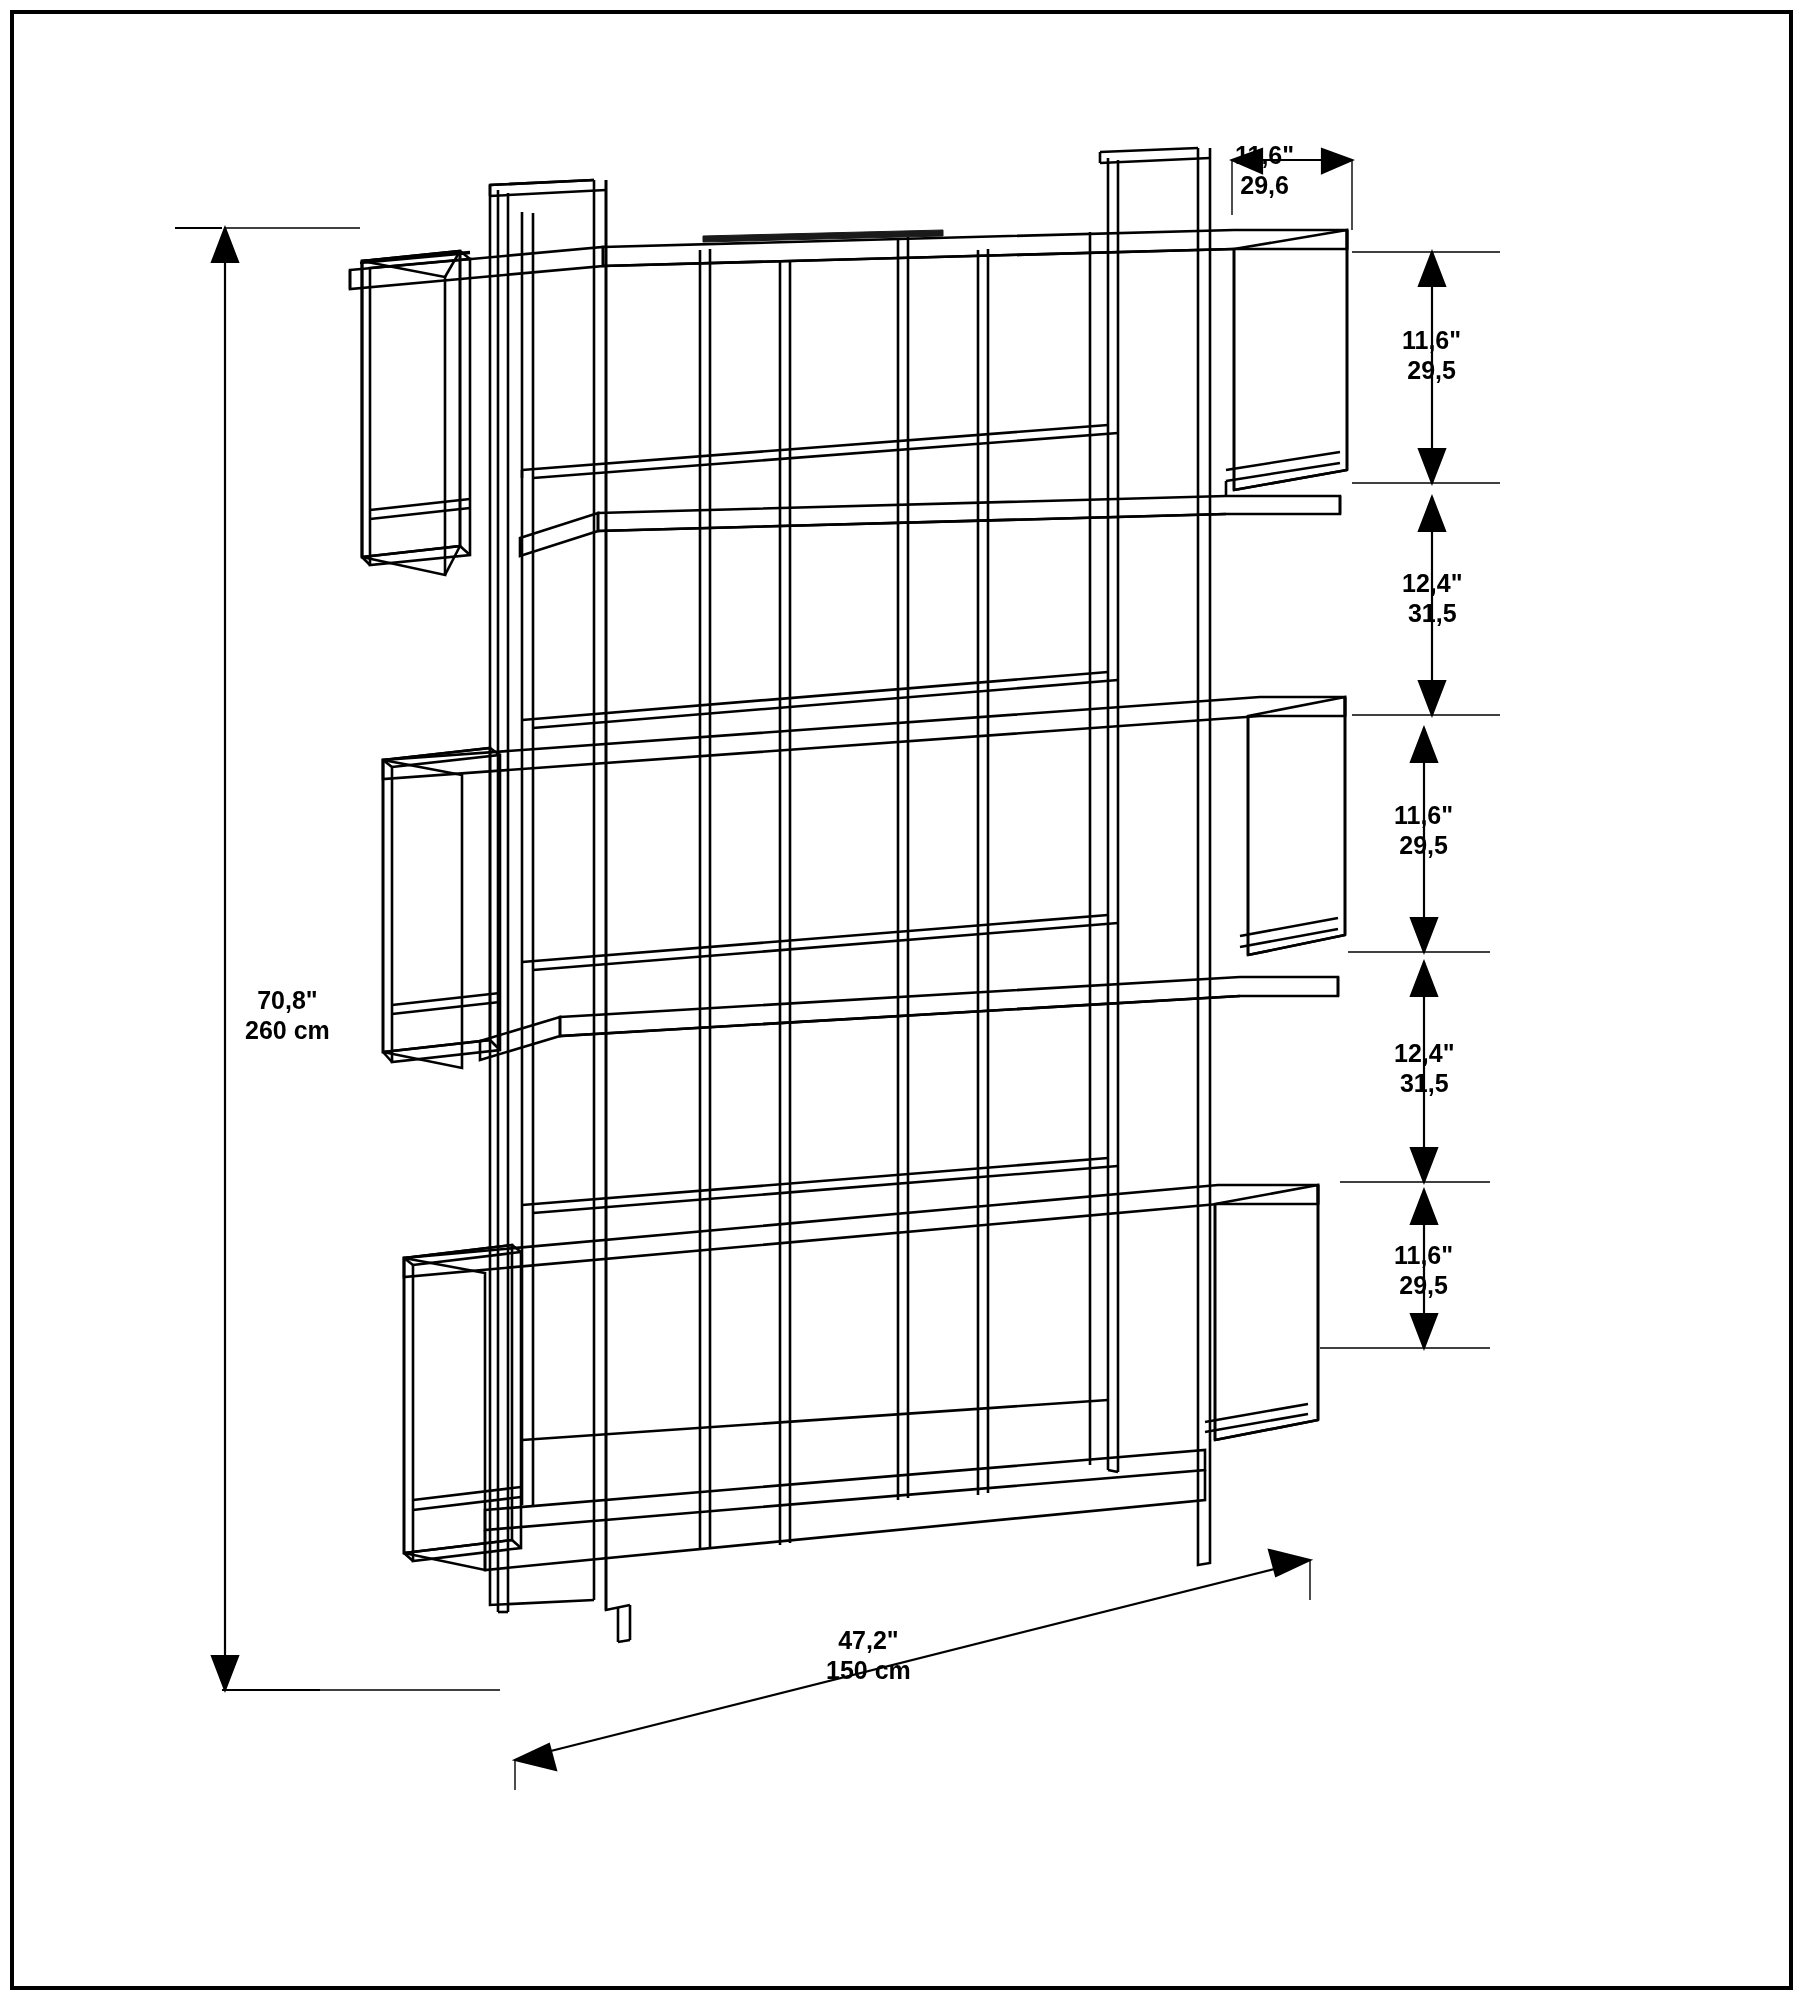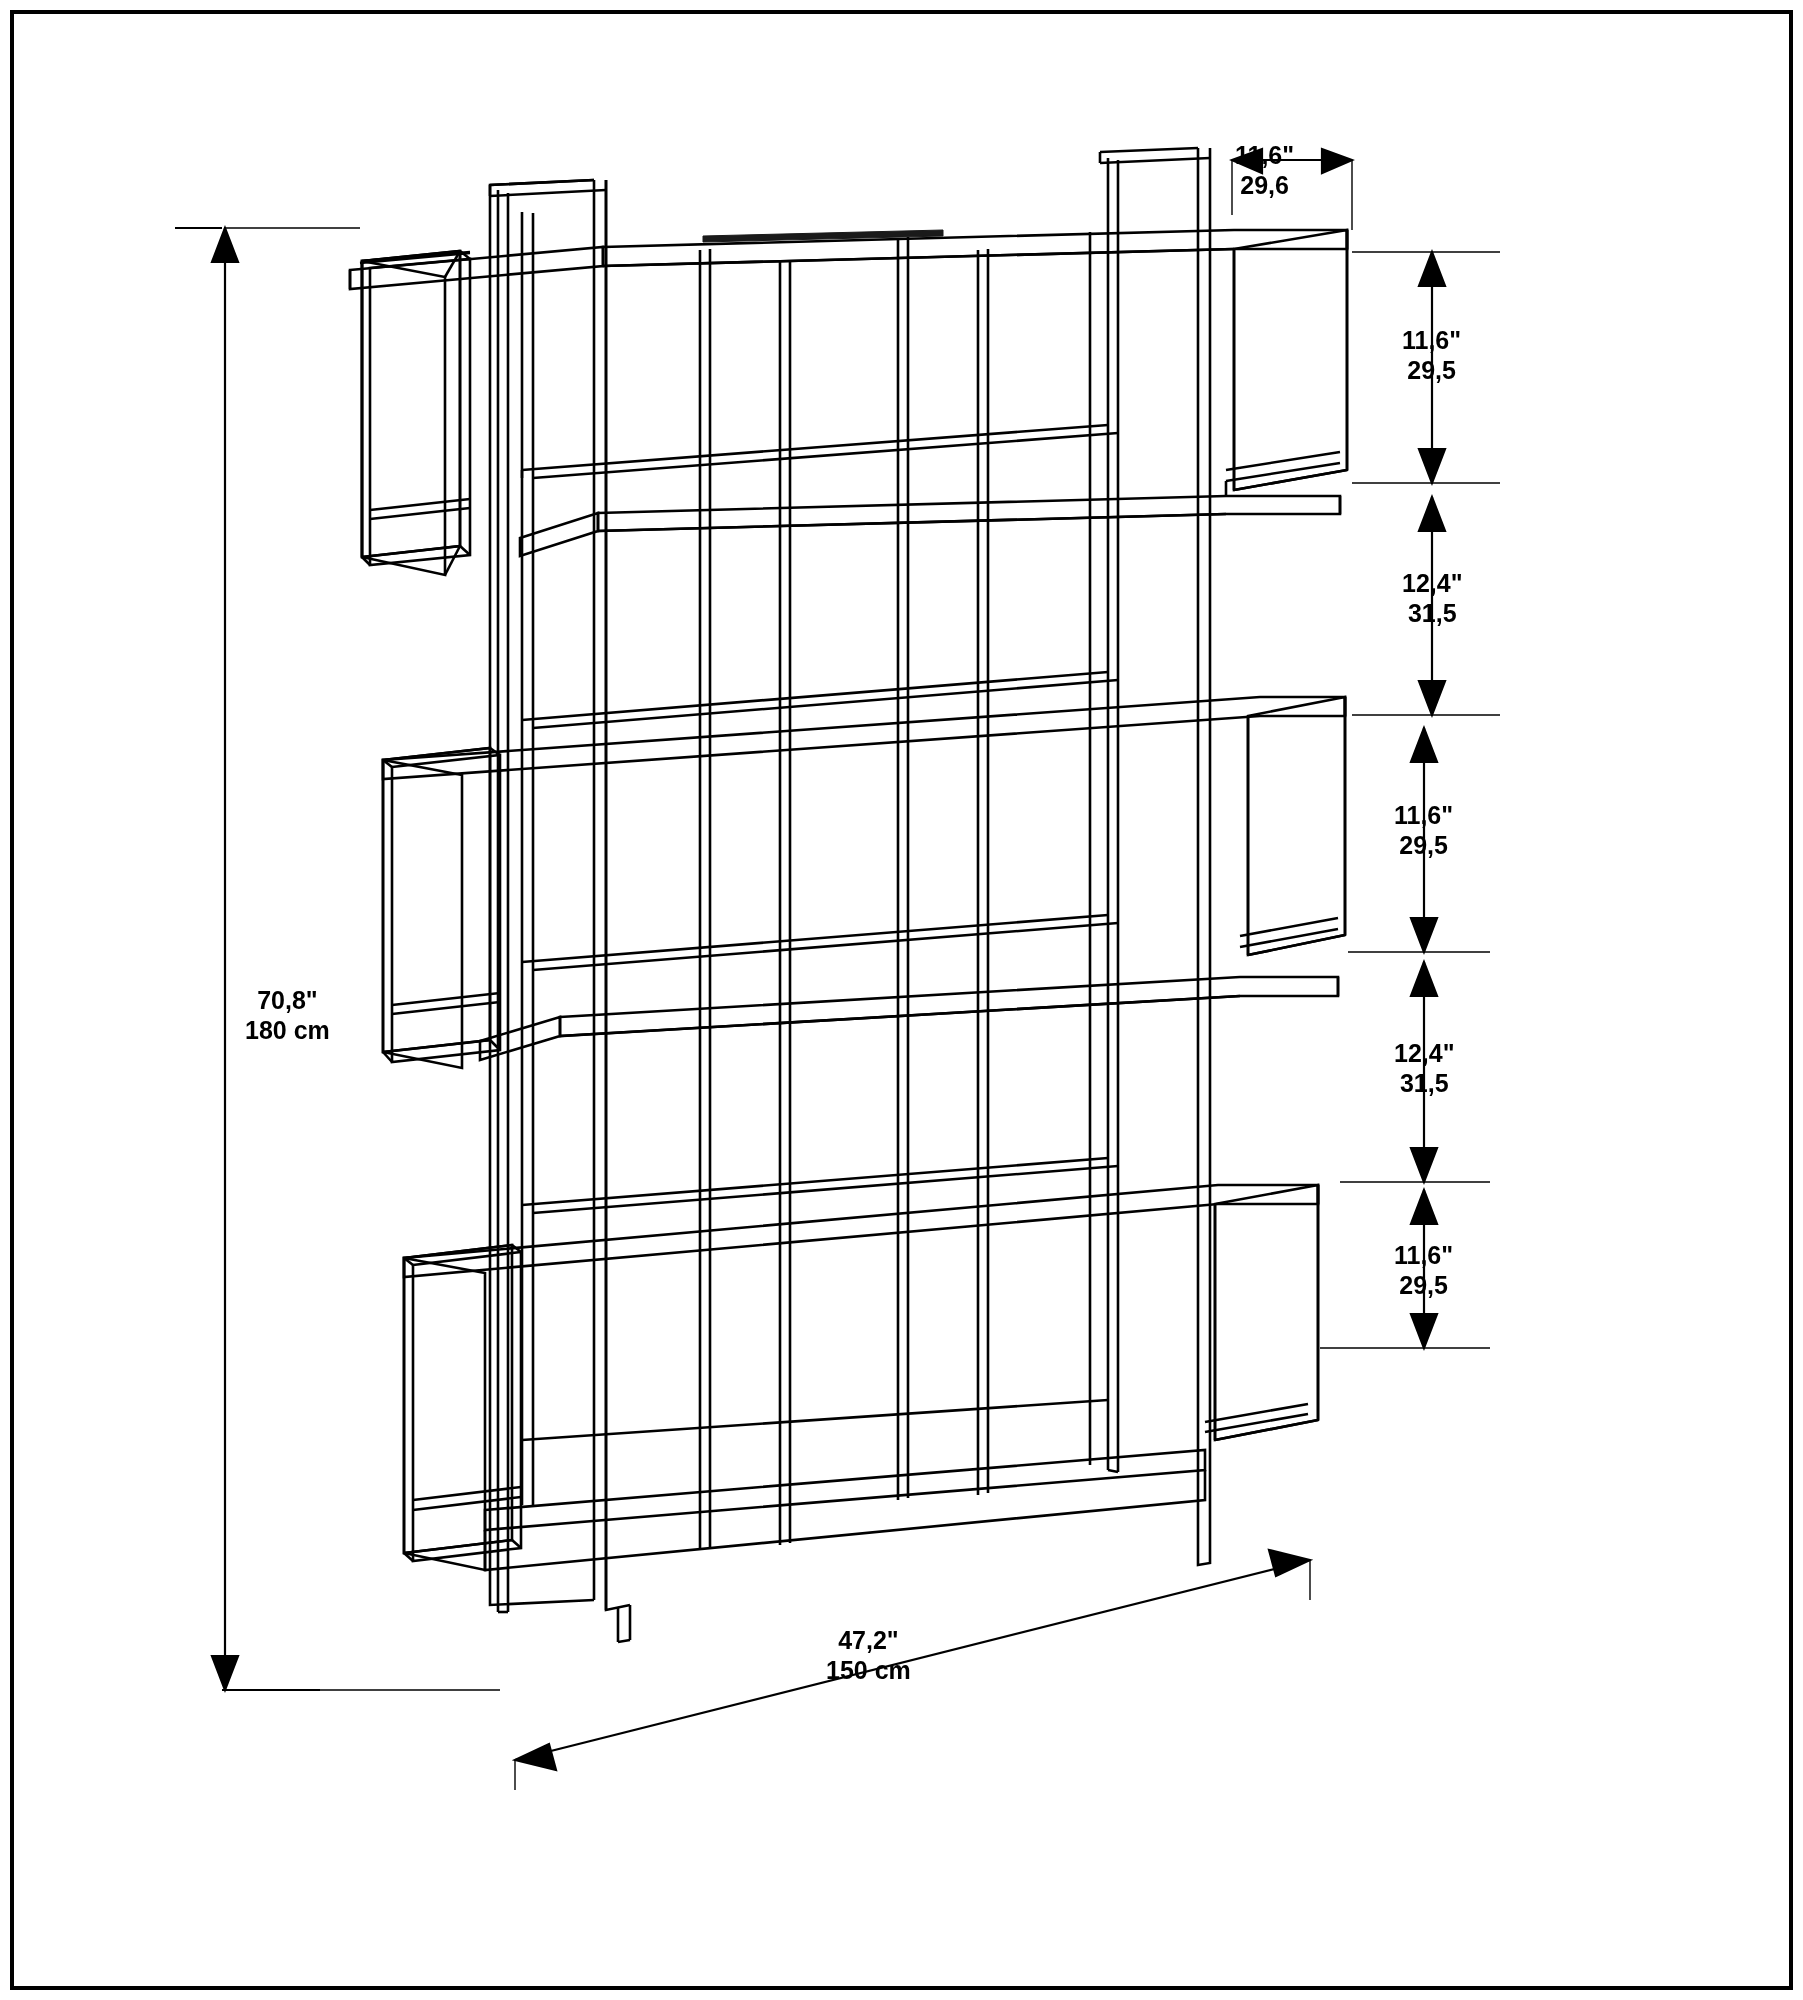--- a/index.html
+++ b/index.html
@@ -299,21 +299,21 @@
         <path d="M1310,1560 L1276,1576 L1269,1550 Z" fill="#000000"></path>
         <path d="M515,1760 L515,1790" stroke-width="1.4"></path>
         <path d="M1310,1560 L1310,1600" stroke-width="1.4"></path>
         <path d="M880,1670 L880,1660" stroke-width="0"></path>
       </g>
     </g>
   </svg>
 
   <div class="dim-label" style="left:245px; top:985px;">
     <span>70,8"</span>
-    <span class="l2">180 cm</span>
+    <span class="l2">260 cm</span>
   </div>
 
   <div class="dim-label" style="left:826px; top:1625px;">
     <span>47,2"</span>
     <span class="l2">150 cm</span>
   </div>
 
   <div class="dim-label" style="left:1235px; top:140px;">
     <span>11,6"</span>
     <span class="l2">29,6</span>

